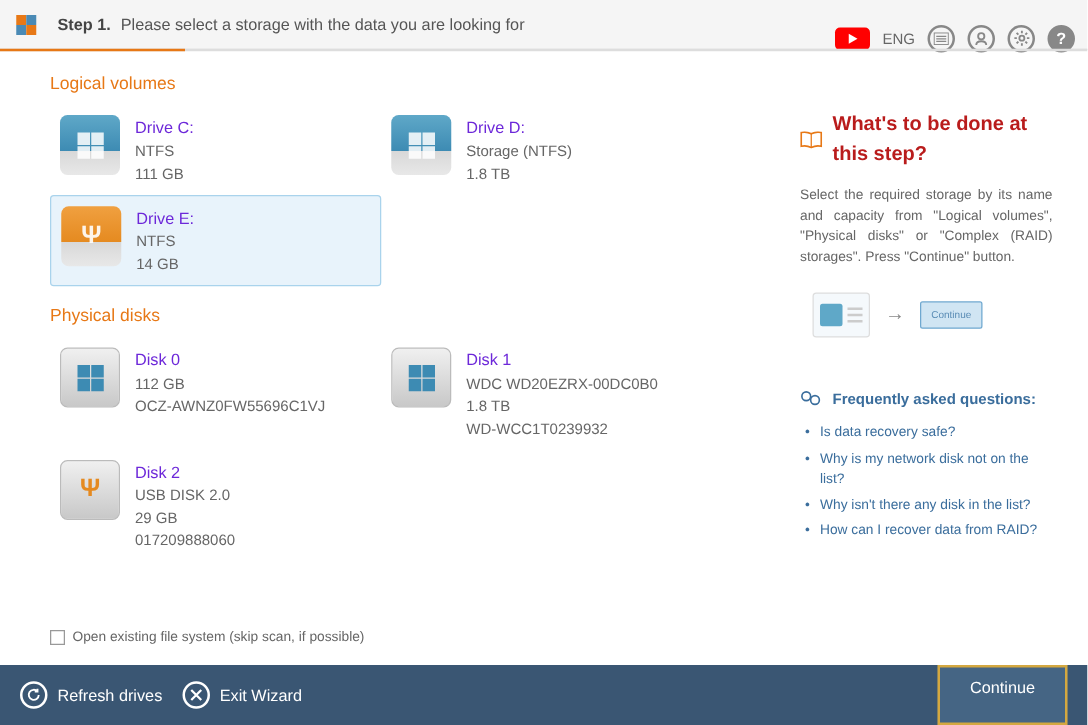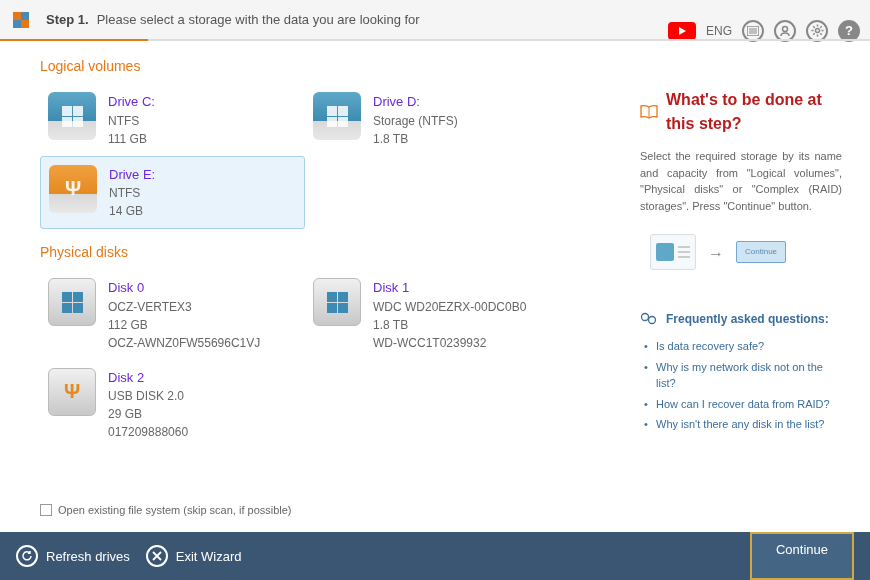--- a/index.html
+++ b/index.html
@@ -430,21 +430,20 @@
           <div class="drive-icon gray">
             <div class="win-flag blue-flag">
               <div></div>
               <div></div>
               <div></div>
               <div></div>
             </div>
           </div>
           <div class="storage-info">
             <div class="storage-name">Disk 0</div>
-            <div class="storage-meta">OCZ-VERTEX3</div>
             <div class="storage-meta">112 GB</div>
             <div class="storage-meta">OCZ-AWNZ0FW55696C1VJ</div>
           </div>
         </div>
         <div class="storage-item">
           <div class="drive-icon gray">
             <div class="win-flag blue-flag">
               <div></div>
               <div></div>
               <div></div>
@@ -500,22 +499,22 @@
         <svg width="18" height="14" viewBox="0 0 18 14">
             <circle cx="5" cy="5" r="3.5" fill="none" stroke="#3a6d9c" stroke-width="1.3"></circle>
             <circle cx="12" cy="8" r="3.5" fill="none" stroke="#3a6d9c" stroke-width="1.3"></circle>
           </svg>
       </span>
       <span>Frequently asked questions:</span>
     </div>
     <ul class="faq-list" id="faq-list">
         <li>Is data recovery safe?</li>
         <li>Why is my network disk not on the list?</li>
+        <li>Why isn't there any disk in the list?</li>
         <li>How can I recover data from RAID?</li>
-        <li>Why isn't there any disk in the list?</li>
       </ul>
   </div>
 </div>
 
 <div class="checkbox-row">
   <div class="checkbox"></div>
   <span>Open existing file system (skip scan, if possible)</span>
 </div>
 
 <div class="footer">

